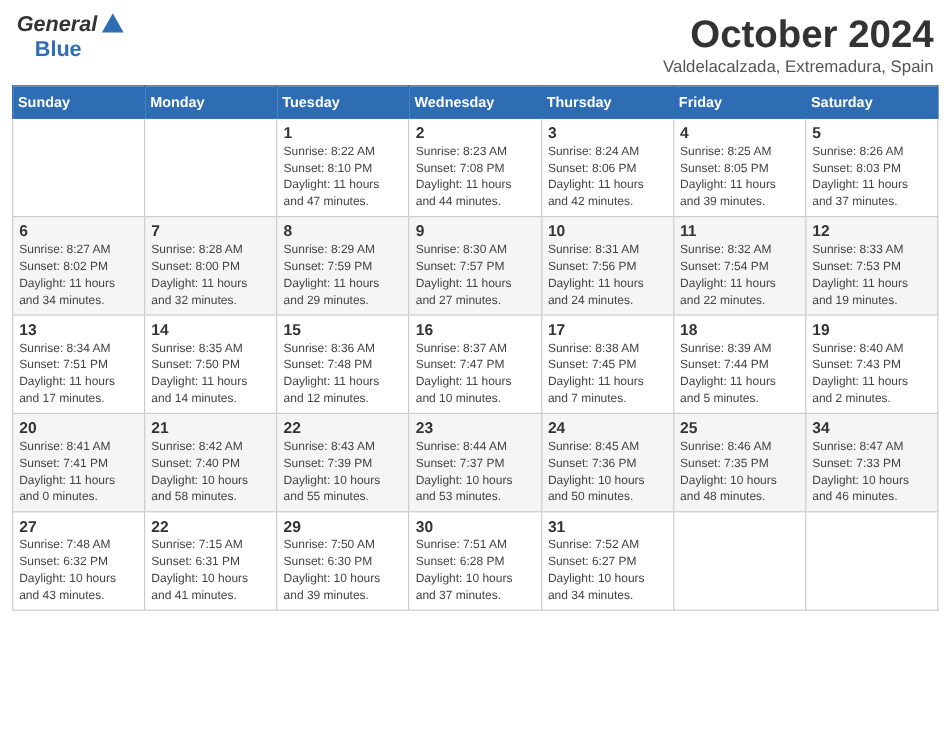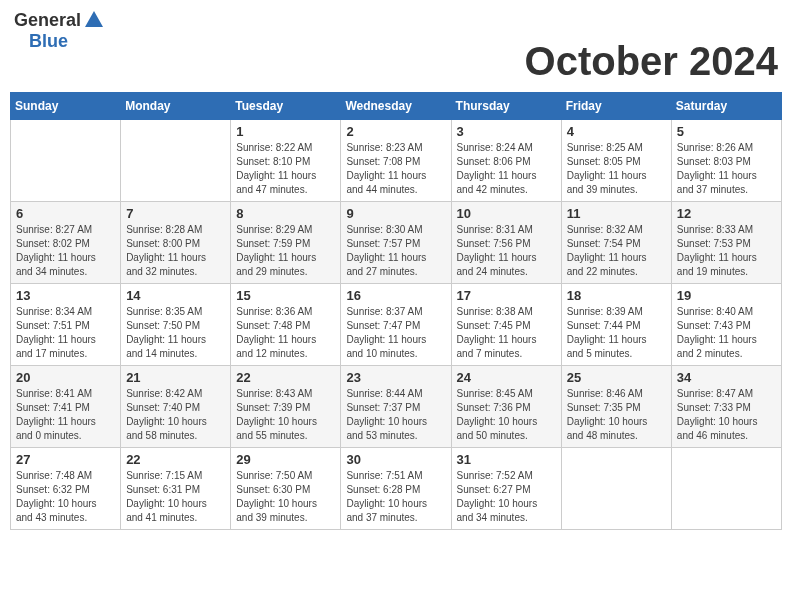--- a/index.html
+++ b/index.html
@@ -18,29 +18,29 @@
       padding: 0 4px;
     }
     .logo {
       display: flex;
       flex-direction: column;
       align-items: flex-start;
     }
     .logo-row {
       display: flex;
       align-items: flex-end;
+      font-style: italic;
     }
     .title-section {
       text-align: right;
     }
     .month-title {
-      font-size: 40px;
+      font-size: 32px;
       font-weight: bold;
       color: #333;
-      margin-top: 29px;
     }
     .location-title {
       font-size: 14px;
       color: #555;
     }
     table {
       width: 100%;
       border-collapse: collapse;
       table-layout: fixed;
     }
@@ -87,20 +87,21 @@
       <svg width="22" height="22" viewBox="0 0 22 22" style="margin-left:2px;margin-top:-2px;">
         <polygon points="11,2 20,18 2,18" fill="#2e6db4"></polygon>
       </svg>
     </div>
     <div>
       <span style="font-size:18px;font-weight:bold;color:#2e6db4;margin-left:15px;">Blue</span>
     </div>
   </div>
   <div class="title-section">
     <div class="month-title">October 2024</div>
+    <div class="location-title">Valdelacalzada, Extremadura, Spain</div>
   </div>
 </div>
 
 <table>
   <thead>
     <tr>
     <th>Sunday</th>
         <th>Monday</th>
         <th>Tuesday</th>
         <th>Wednesday</th>

